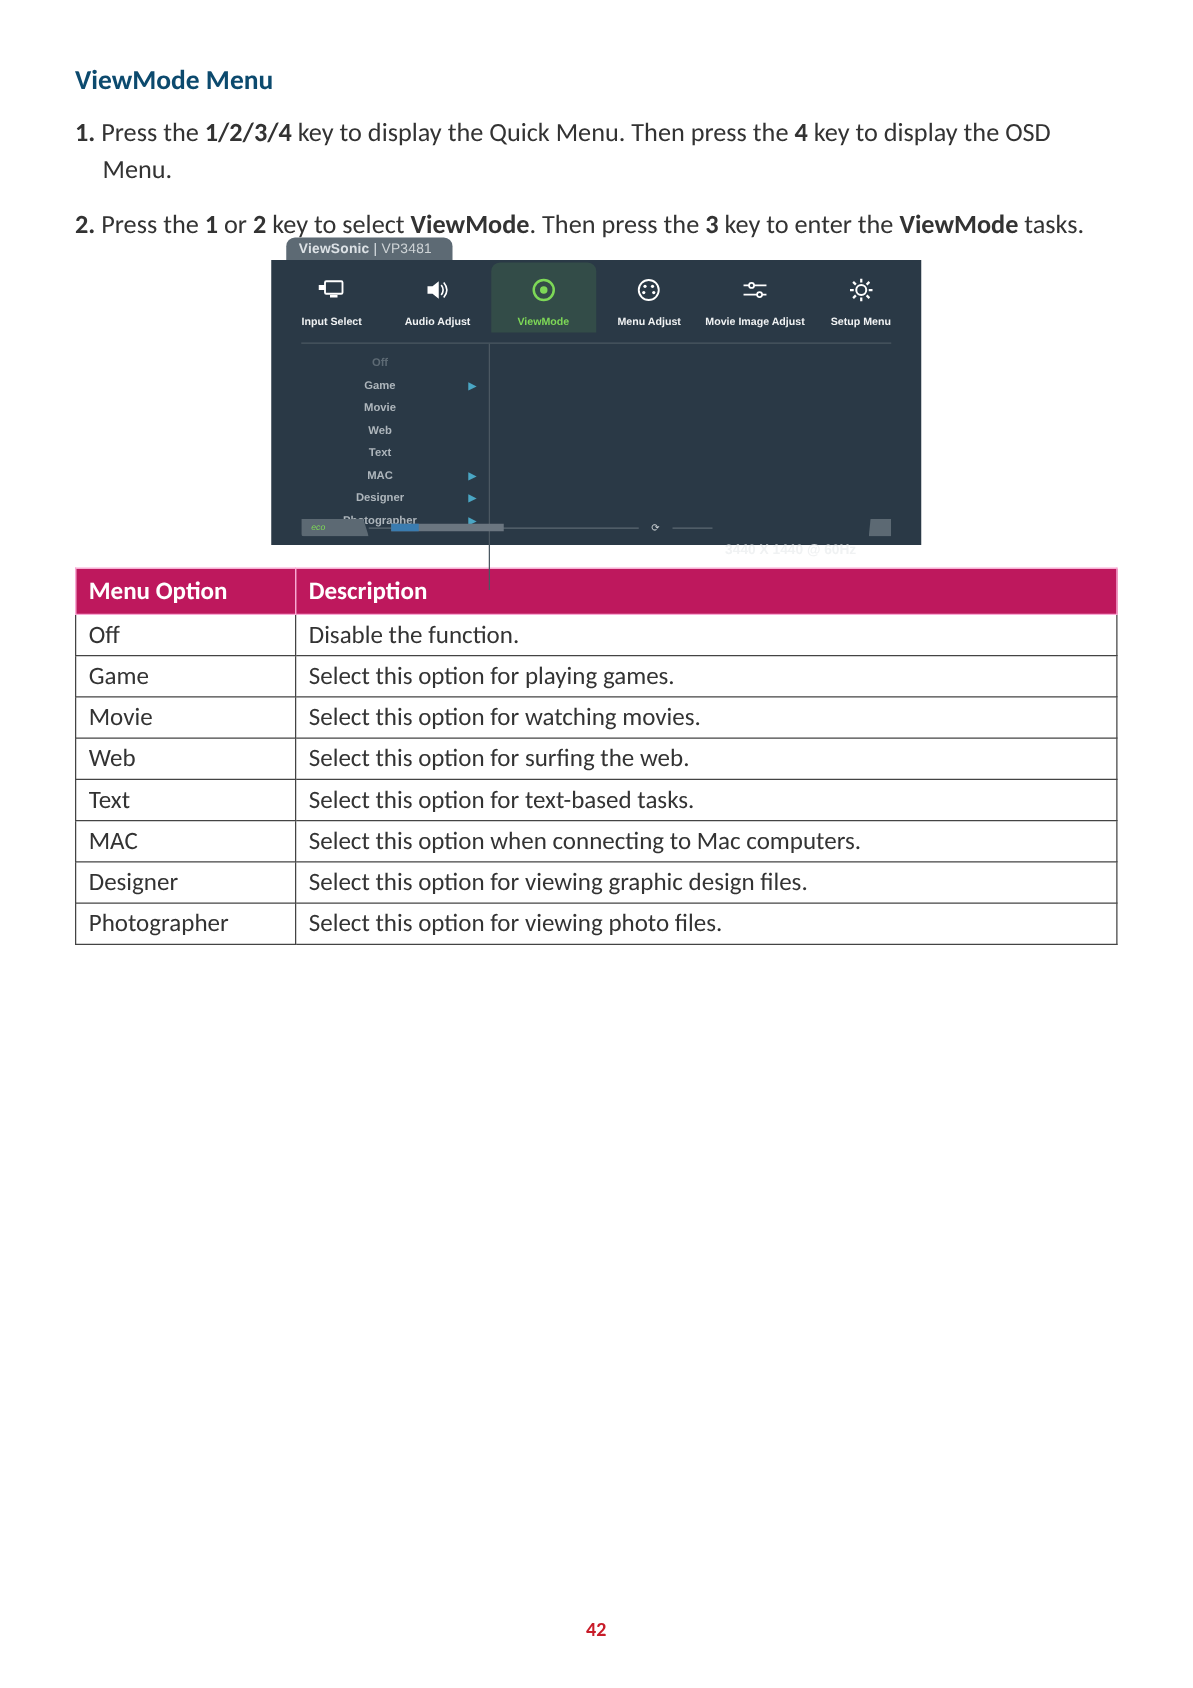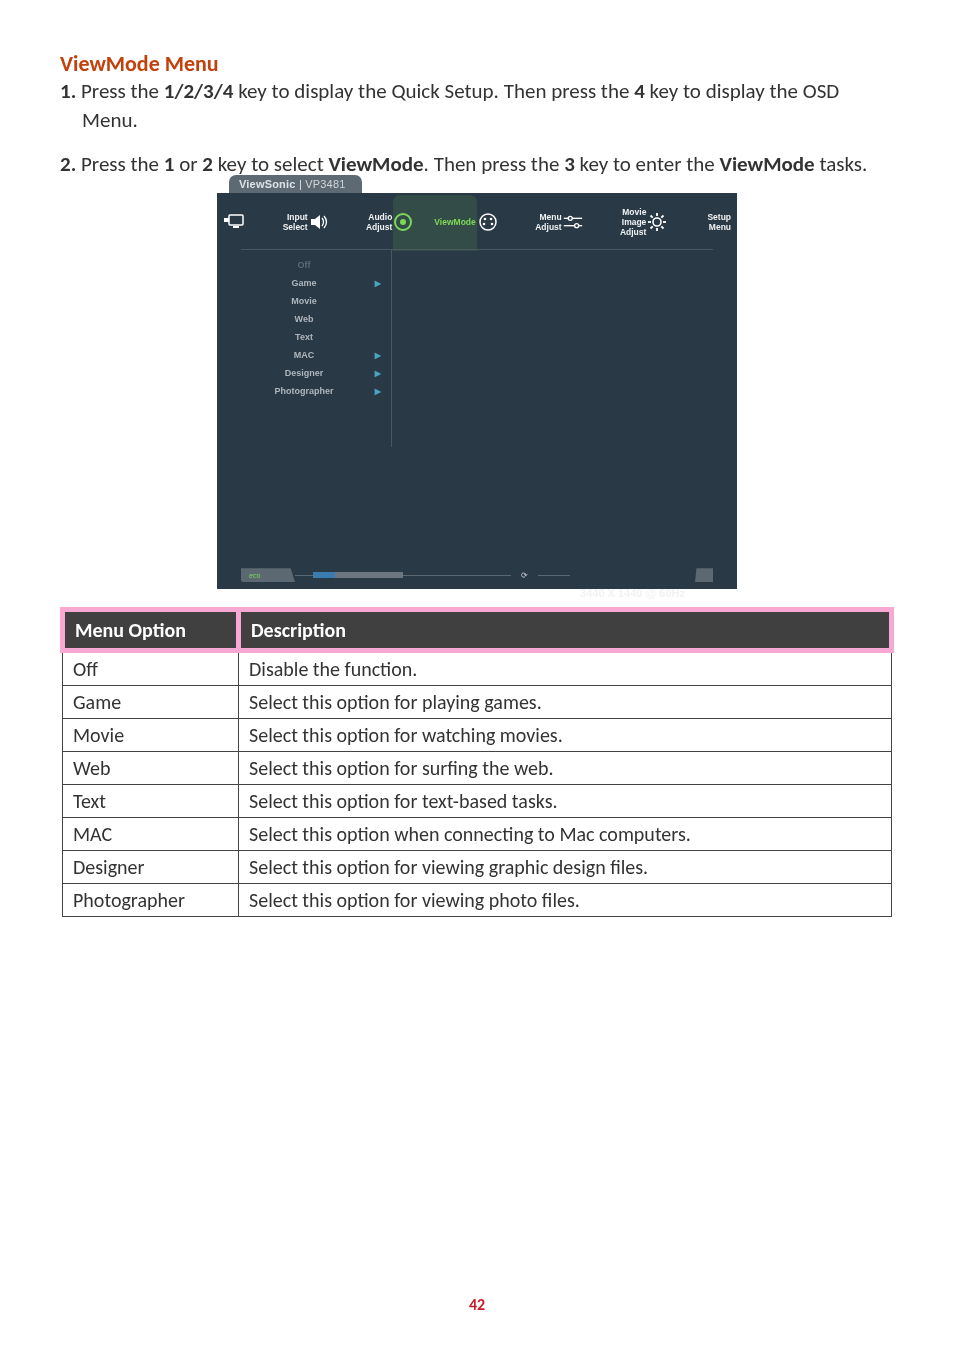--- a/index.html
+++ b/index.html
@@ -14,22 +14,22 @@
       font-family: Calibri, Arial, sans-serif;
       color: #333;
       position: relative;
     }
     .page {
       padding: 50px 60px 40px 60px;
     }
     .heading {
       font-weight: bold;
       font-size: 22px;
-      color: #c2410c;
-      margin-bottom: 0;
+      color: #0c4a6e;
+      margin-bottom: 15px;
     }
     .ol-item {
       font-size: 21px;
       line-height: 1.4;
       margin-bottom: 14px;
       padding-left: 22px;
       text-indent: -22px;
     }
     .ol-item .num {
       font-weight: bold;
@@ -37,21 +37,21 @@
     .bold {
       font-weight: bold;
     }
     .osd-wrap {
       display: flex;
       justify-content: center;
       margin: 6px 0 18px 0;
     }
     .osd {
       width: 520px;
-      height: 396px;
+      height: 228px;
       background: #2a3946;
       position: relative;
       font-family: Arial, sans-serif;
     }
     .osd-tab {
       position: absolute;
       top: -18px;
       left: 12px;
       background: #5d6a74;
       color: #dde2e6;
@@ -65,26 +65,27 @@
       color: #cfd4d7;
     }
     .osd-header {
       display: flex;
       padding: 14px 6px 12px 6px;
       position: relative;
     }
     .osd-headitem {
       flex: 1;
       display: flex;
+      flex-direction: column;
       align-items: center;
-      gap: 20px;
+      gap: 10px;
       font-size: 8.5px;
       font-weight: bold;
       color: #f0f2f3;
-      text-align: right;
+      text-align: left;
     }
     .osd-headitem.active {
       color: #7ed957;
     }
     .osd-headitem .icon {
       width: 22px;
       height: 20px;
       display: flex;
       align-items: center;
       justify-content: center;
@@ -197,26 +198,26 @@
       background: #5c6973;
       clip-path: polygon(0 100%, 8% 0, 100% 0, 100% 100%);
     }
     table.options {
       width: 100%;
       border-collapse: collapse;
       margin-top: 14px;
       font-size: 20px;
     }
     table.options th {
-      background: #404040;
+      background: #be185d;
       color: #fff;
       font-weight: bold;
       text-align: left;
       padding: 6px 10px;
-      border: 5px solid #f9a8d4;
+      border: 1px solid #f9a8d4;
     }
     table.options td {
       border: 1px solid #444;
       padding: 4px 10px;
       vertical-align: top;
     }
     .page-num {
       position: absolute;
       bottom: 36px;
       left: 0;
@@ -227,21 +228,21 @@
       font-size: 16px;
     }
   </style>
 </head>
 <body>
 
 <div class="page">
   <div class="heading">ViewMode Menu</div>
 
   <div class="ol-item">
-    <span class="num">1. </span><span>Press the </span><span class="bold">1/2/3/4</span><span> key to display the Quick Setup. Then press the </span><span class="bold">4</span><span> key to display the OSD Menu.</span>
+    <span class="num">1. </span><span>Press the </span><span class="bold">1/2/3/4</span><span> key to display the Quick Menu. Then press the </span><span class="bold">4</span><span> key to display the OSD Menu.</span>
   </div>
 
   <div class="ol-item">
     <span class="num">2. </span><span>Press the </span><span class="bold">1</span><span> or </span><span class="bold">2</span><span> key to select </span><span class="bold">ViewMode</span><span>. Then press the </span><span class="bold">3</span><span> key to enter the </span><span class="bold">ViewMode</span><span> tasks.</span>
   </div>
 
   <div class="osd-wrap">
     <div class="osd">
       <div class="osd-tab">
         <span class="bold">ViewSonic</span>

